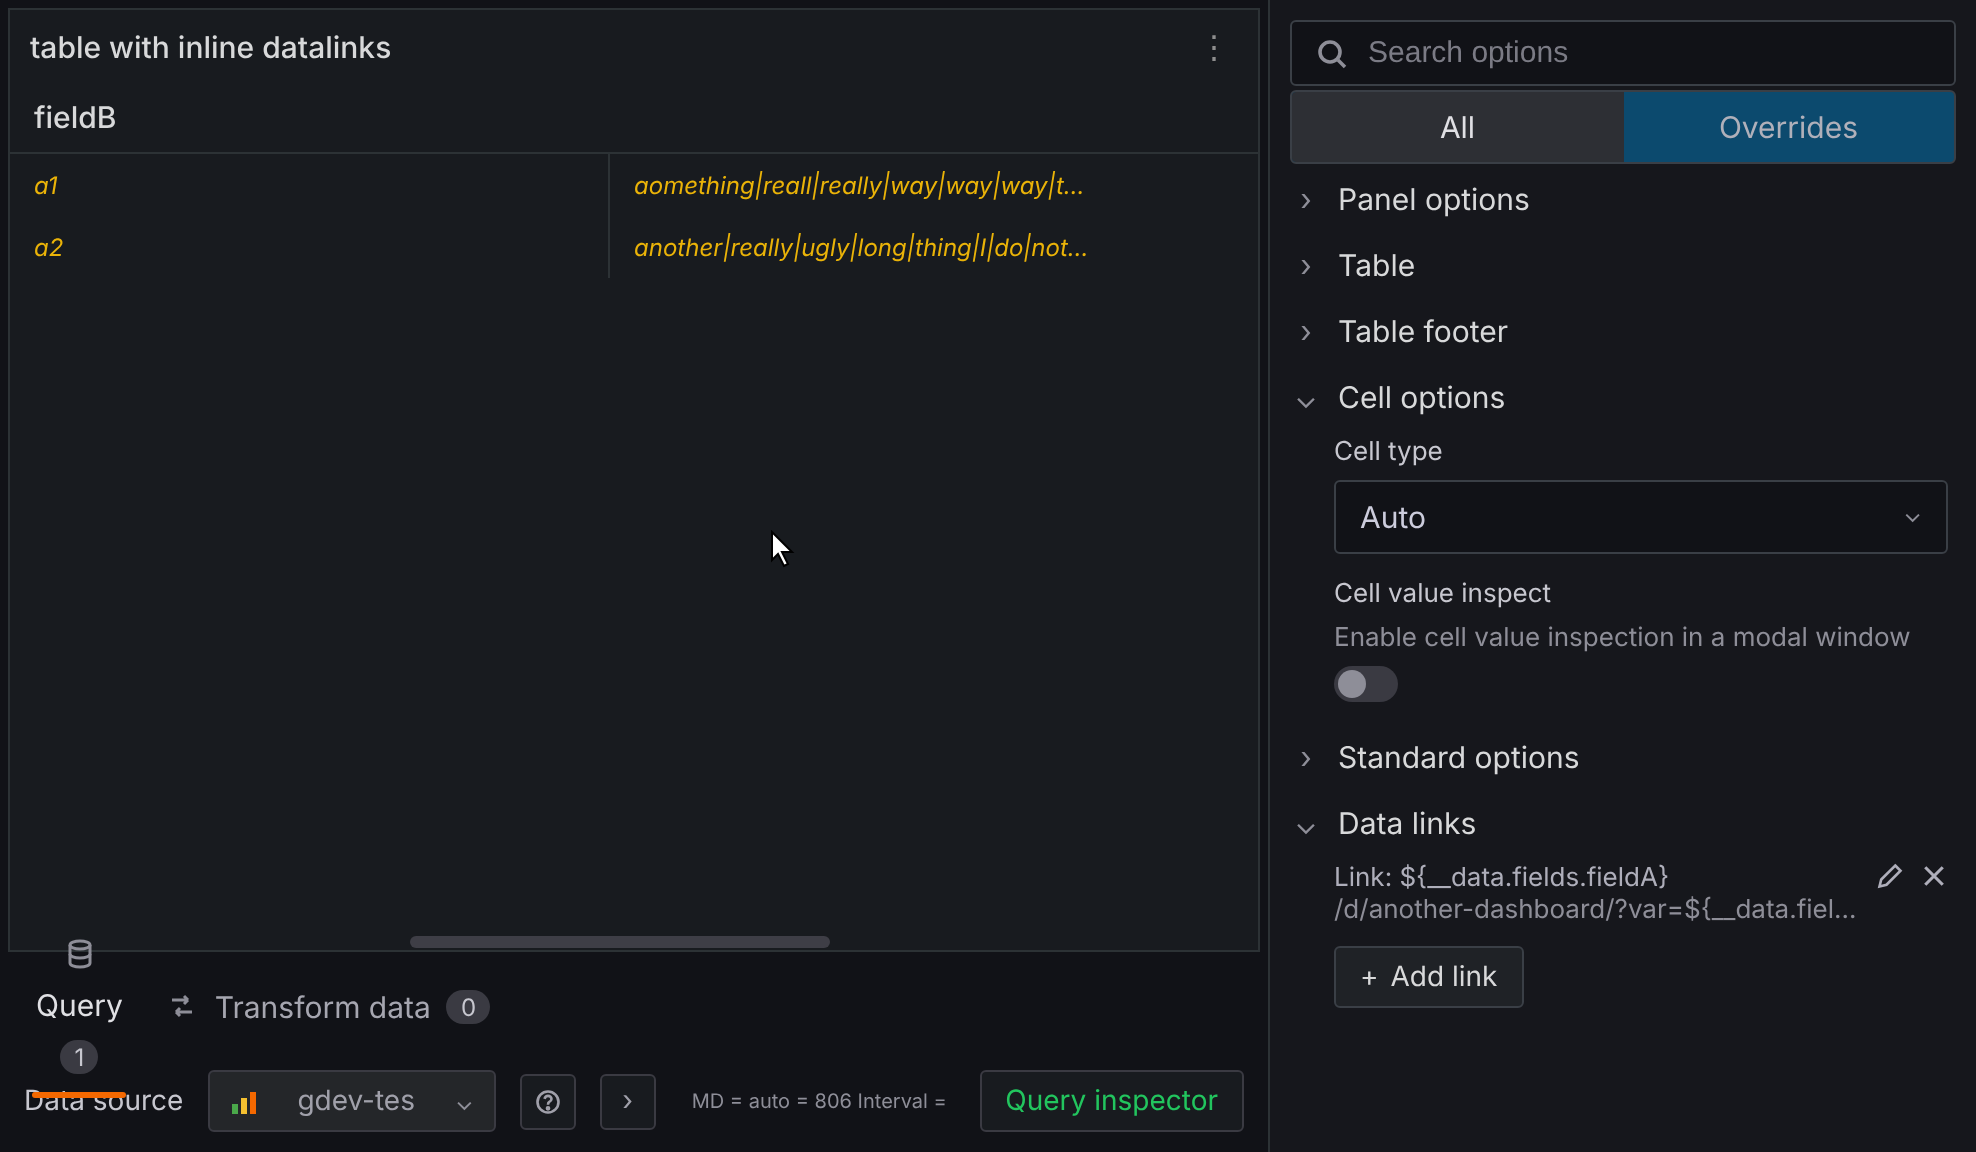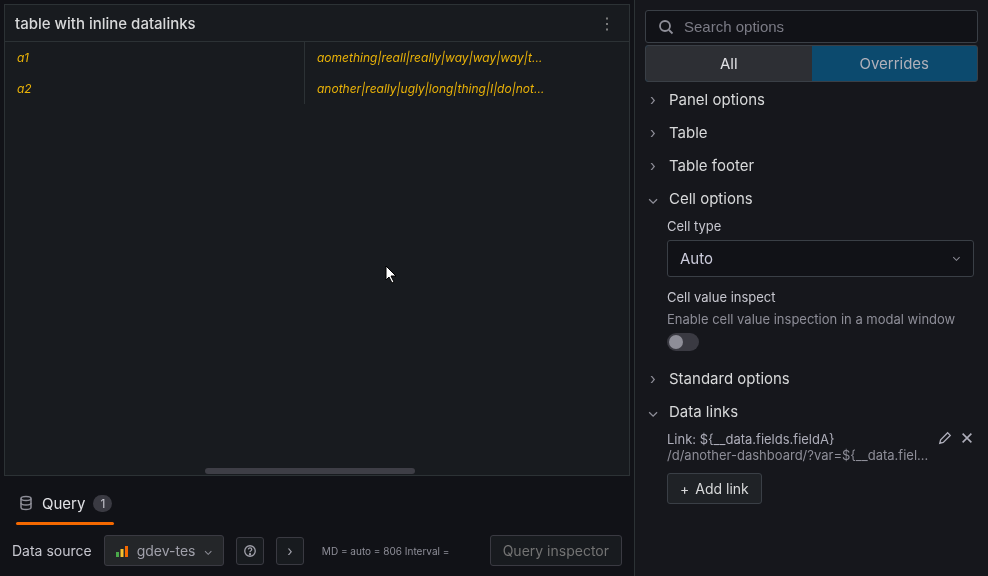--- a/index.html
+++ b/index.html
@@ -113,20 +113,21 @@
   align-items: center;
   gap: 8px;
   padding: 6px 2px 10px 2px;
   color: #a6a6b0;
   font-size: 15px;
   cursor: pointer;
   position: relative;
 }
 .tab.active {
   color: #e0e0e4;
+  flex-direction: column;
 }
 .tab.active::after {
   content: "";
   position: absolute;
   bottom: -2px;
   left: 0;
   right: 0;
   height: 3px;
   background: #f46800;
   border-radius: 2px;
@@ -150,21 +151,21 @@
   gap: 12px;
   padding: 10px 12px;
   color: #a0a0aa;
   font-size: 14px;
   border-top: 1px solid #111217;
 }
 .ds-label { color: #c7c7cf; }
 .ds-pill {
   display: flex;
   align-items: center;
-  gap: 8px;
+  gap: 20px;
   background: #242629;
   border: 1px solid #3a3a42;
   border-radius: 3px;
   padding: 6px 10px;
 }
 .ds-icon {
   width: 14px; height: 14px;
   display: flex; align-items:center; justify-content:center;
 }
 .chev { color: #8e8e98; font-size: 12px; }
@@ -174,21 +175,21 @@
   background: #181b1f;
   color: #a0a0aa;
 }
 .meta-text { color: #8e8e98; font-size: 10px; margin-left: 6px;}
 .query-inspector {
   margin-left: auto;
   border: 1px solid #3a3a42;
   padding: 6px 12px;
   border-radius: 3px;
   background: #181b1f;
-  color: #737373;
+  color: #22c55e;
 }
 
 
 .side-pane {
   width: 354px;
   height: 576px;
   background: #16171c;
   border-left: 1px solid #2c3235;
   display: flex;
   flex-direction: column;
@@ -313,20 +314,21 @@
 </head>
 <body>
 
 <div class="main-pane">
   <div class="panel">
     <div class="panel-header">
       <span>table with inline datalinks</span>
       <span class="panel-menu">⋮</span>
     </div>
     <div class="table-header">
+      <div class="th colB">fieldB</div>
     </div>
     <div class="table-body">
       <div class="tr">
         <div class="td colA">a1</div>
         <div class="td colB">aomething|reall|really|way|way|way|t…</div>
       </div>
       <div class="tr">
         <div class="td colA">a2</div>
         <div class="td colB">another|really|ugly|long|thing|I|do|not…</div>
       </div>
@@ -343,20 +345,30 @@
     <div class="tab active">
       <span class="tab-icon">
         <svg viewBox="0 0 16 16" fill="none" stroke="currentColor" stroke-width="1.5">
           <ellipse cx="8" cy="3.5" rx="5" ry="2"></ellipse>
           <path d="M3 3.5 V12.5 A5 2 0 0 0 13 12.5 V3.5"></path>
           <path d="M3 8 A5 2 0 0 0 13 8"></path>
         </svg>
       </span>
       <span>Query</span>
       <span class="badge">1</span>
+    </div>
+    <div class="tab">
+      <span class="tab-icon">
+        <svg viewBox="0 0 16 16" fill="none" stroke="currentColor" stroke-width="1.5">
+          <path d="M3 5 H11 M11 5 L9 3 M11 5 L9 7"></path>
+          <path d="M13 11 H5 M5 11 L7 9 M5 11 L7 13"></path>
+        </svg>
+      </span>
+      <span>Transform data</span>
+      <span class="badge">0</span>
     </div>
   </div>
 
   <div class="footer-bar">
     <span class="ds-label">Data source</span>
     <div class="ds-pill">
       <span class="ds-icon">
         <svg viewBox="0 0 14 14">
             <rect x="1" y="8" width="3" height="5" fill="#4aa84a"></rect>
             <rect x="5.5" y="5" width="3" height="8" fill="#f4c030"></rect>

